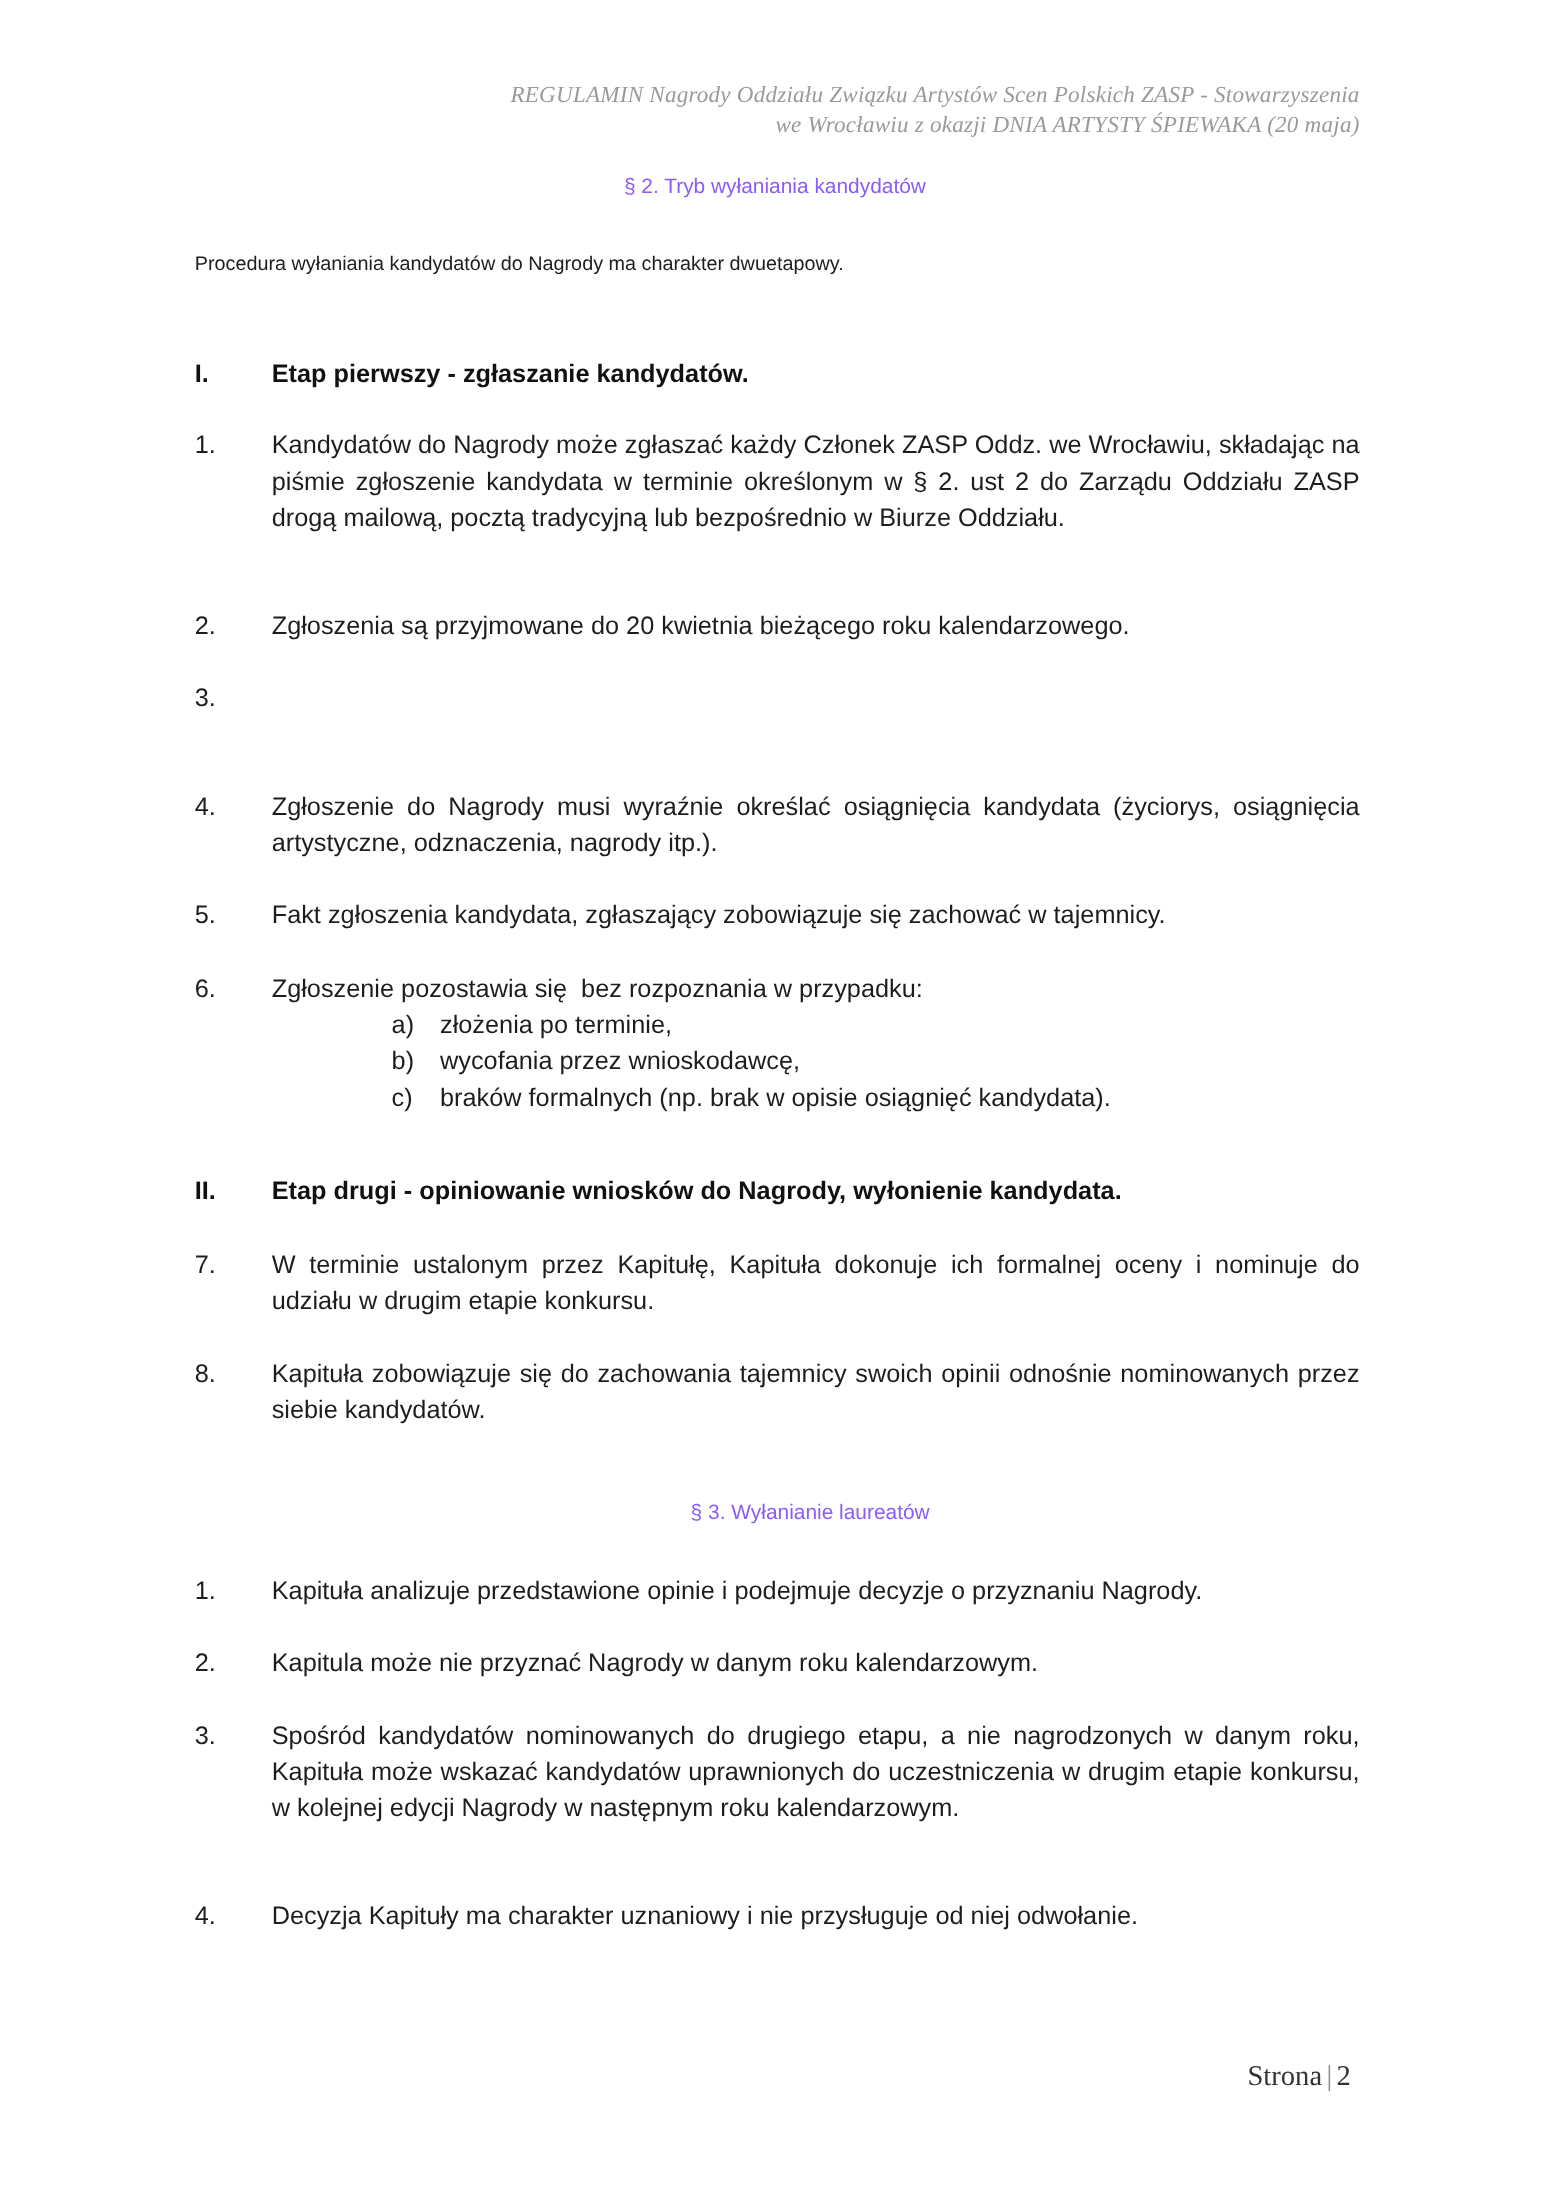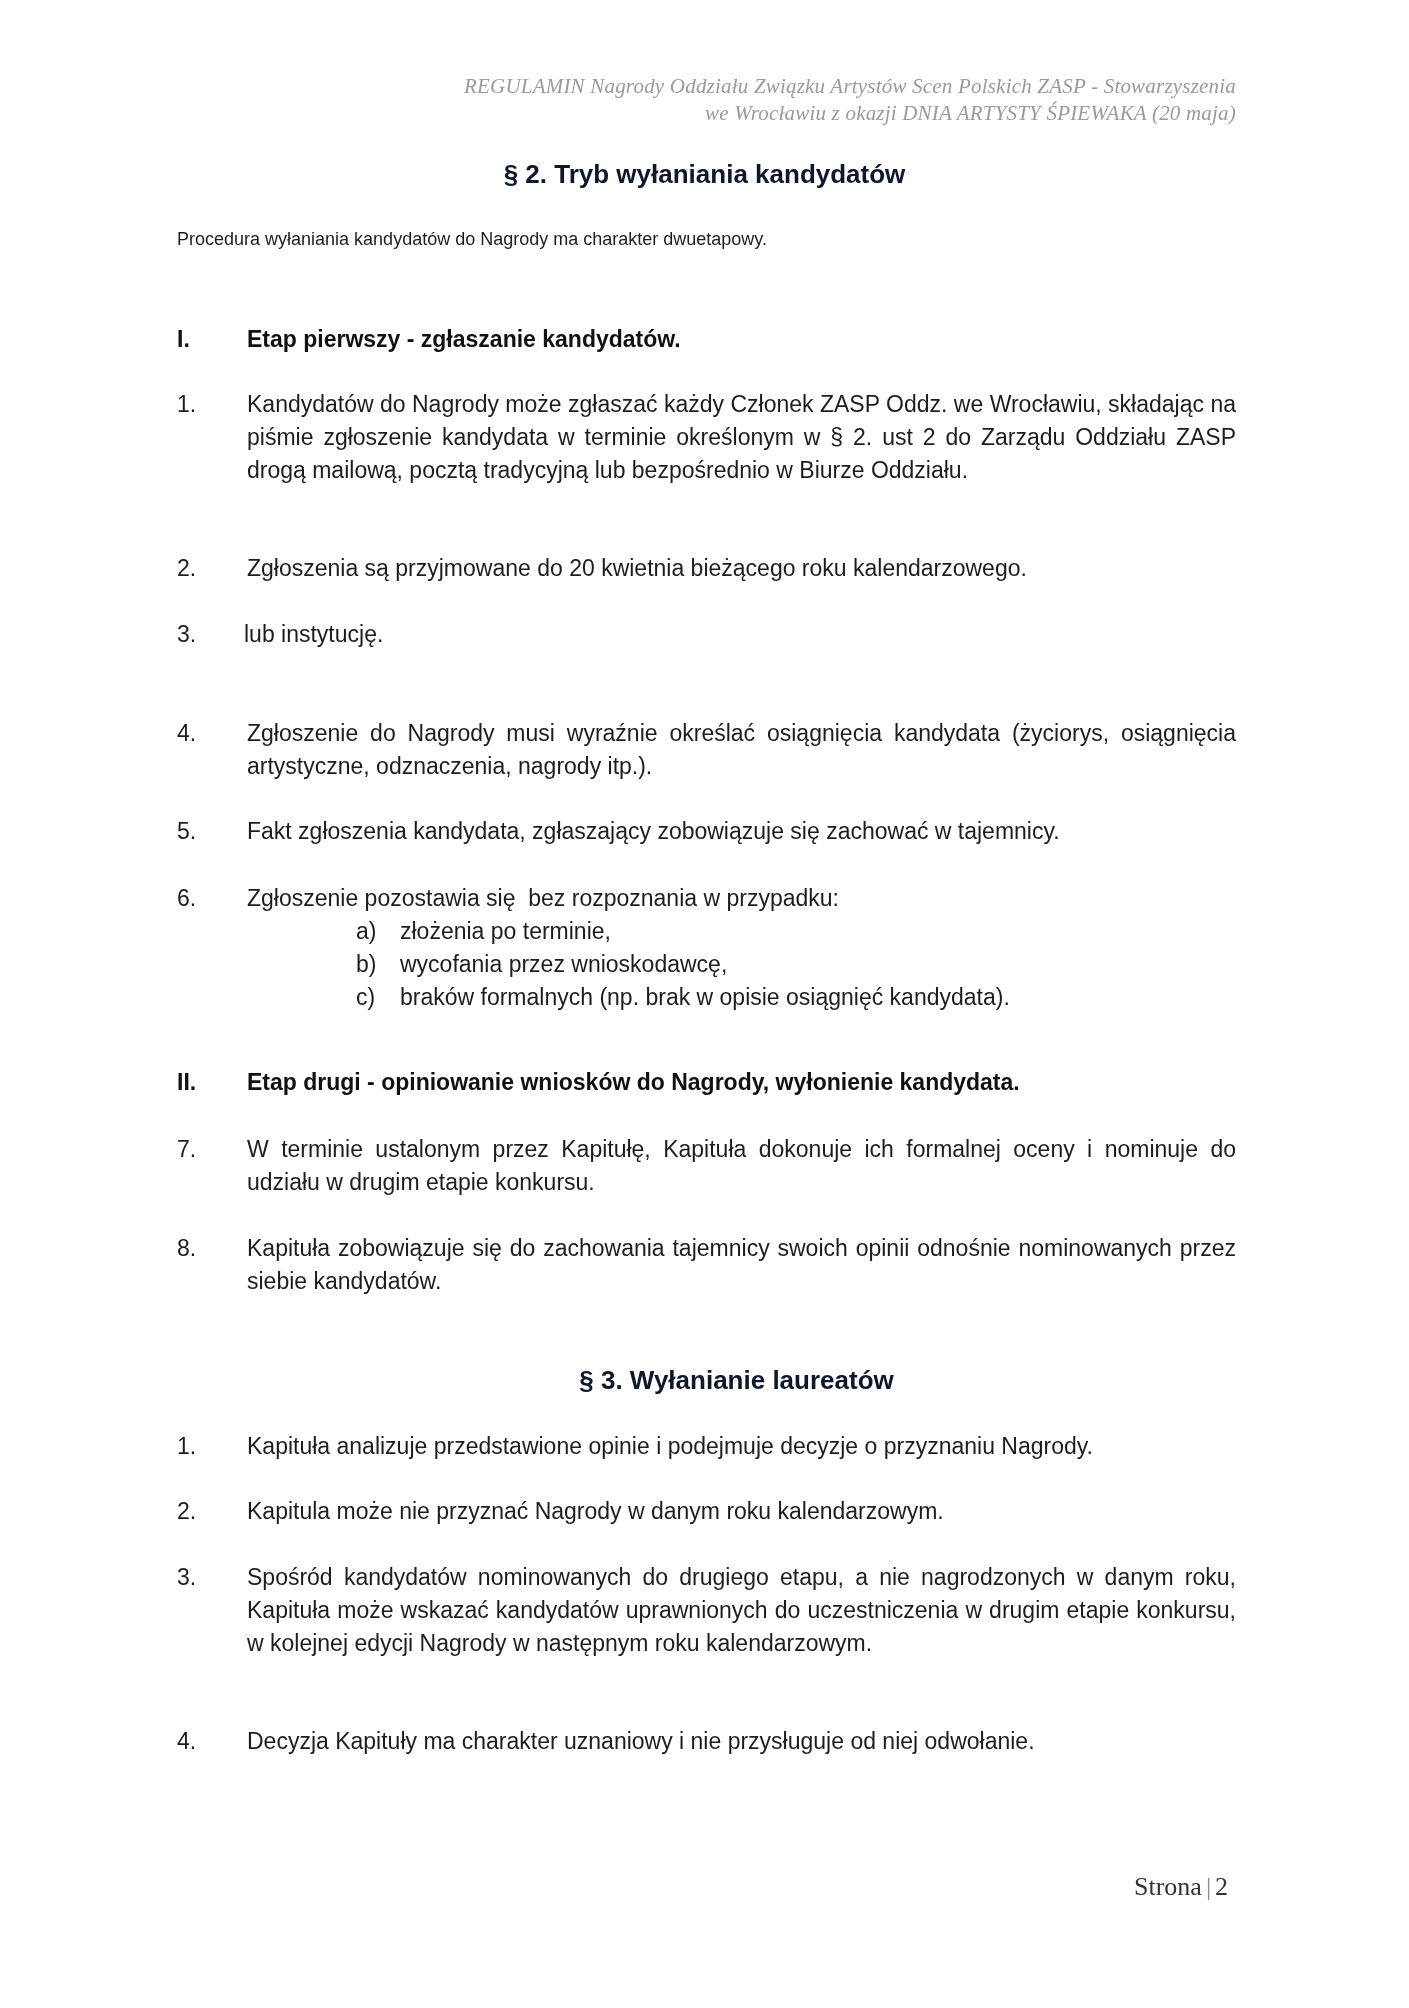--- a/index.html
+++ b/index.html
@@ -1,20 +1,20 @@
 <!DOCTYPE html>
 <html><head>
 <meta charset="utf-8">
 <style>
   html, body { margin: 0; padding: 0; background: #ffffff; }
   body { width: 1409px; height: 2008px; position: relative; overflow: hidden;
          font-family: "Liberation Sans", sans-serif; color: #1a1a1a; }
   .hdr { position: absolute; right: 173px; font-family: "Liberation Serif", serif;
          font-style: italic; font-size: 21px; color: #9a9a9a; text-align: center; white-space: nowrap; letter-spacing: 0.2px; }
-  .title { position: absolute; left: 0; width: 1409px; text-align: center; font-weight: bold; font-size: 26px; color: #0f172a; }
+  .title { position: absolute; left: 0; width: 1409px; text-align: center; font-weight: normal; font-size: 19px; color: #8b5cf6; }
   .para { position: absolute; left: 177px; font-size: 18px; line-height: 33px; color: #1d1d1d; white-space: nowrap; }
   .sec { position: absolute; left: 177px; font-size: 23px; font-weight: bold; color: #111; }
   .sec .num { position: absolute; left: 0; top: 0; }
   .sec .txt { position: absolute; left: 70px; top: 0; white-space: nowrap; }
   .item { position: absolute; left: 177px; width: 1059px; font-size: 23px; line-height: 33px; color: #1d1d1d; }
   .item .num { position: absolute; left: 0; top: 0; }
   .item .txt { margin-left: 70px; text-align: justify; text-align-last: left; }
   .item.nojust .txt { text-align: left; }
   .sub { position: absolute; left: 356px; font-size: 23px; line-height: 33px; color: #1d1d1d; white-space: nowrap; }
   .sub .lbl { display: inline-block; width: 44px; }
@@ -44,21 +44,20 @@
 </div>
 
 <div class="item" style="top:552px;">
   <span class="num">2.</span>
   <div class="txt">Zgłoszenia są przyjmowane do 20 kwietnia bieżącego roku kalendarzowego.</div>
 </div>
 
 <div class="item nojust" style="top:618px;">
   <span class="num">3.</span>
   <div class="txt" style="white-space:nowrap;">
-    <div style="margin-left:-3px;">lub instytucję.</div>
   </div>
 </div>
 
 <div class="item" style="top:717px;">
   <span class="num">4.</span>
   <div class="txt">Zgłoszenie do Nagrody musi wyraźnie określać osiągnięcia kandydata (życiorys, osiągnięcia artystyczne, odznaczenia, nagrody itp.).</div>
 </div>
 
 <div class="item" style="top:815px;">
   <span class="num">5.</span>

